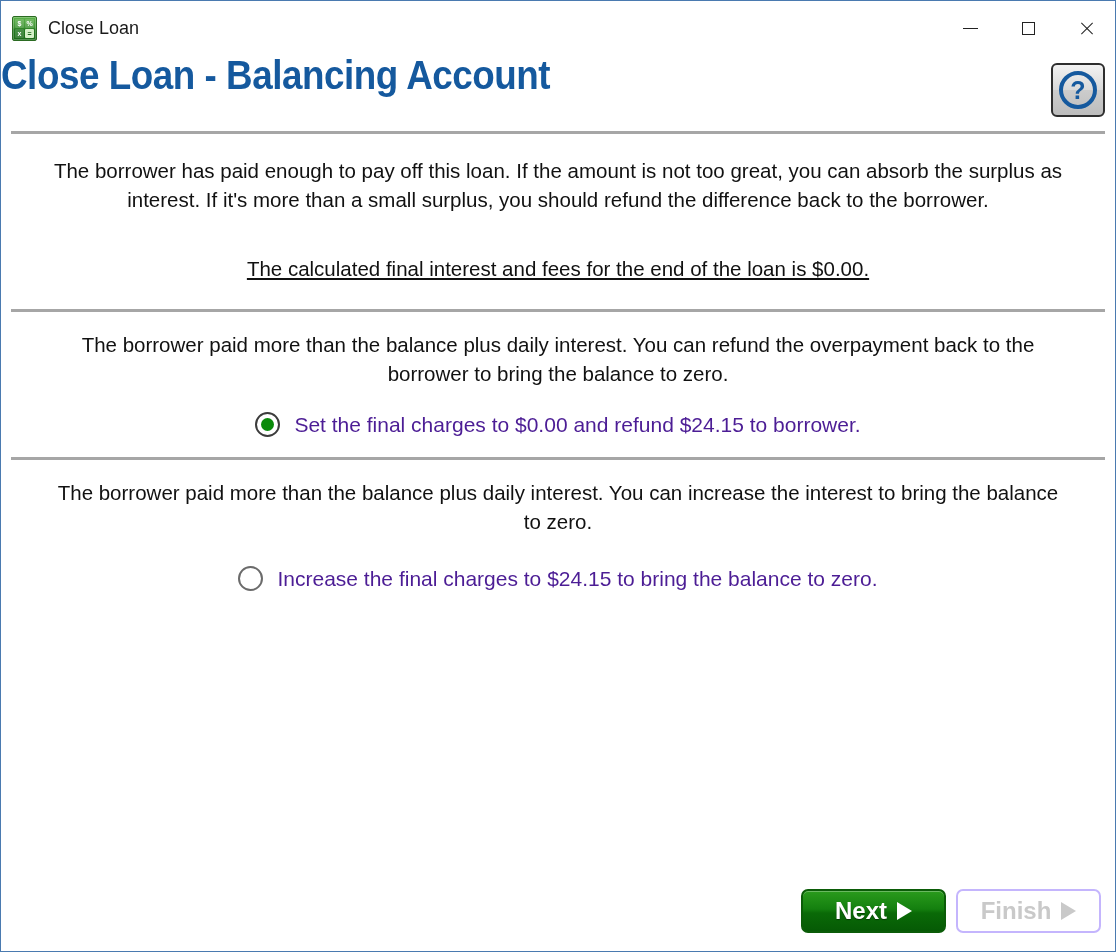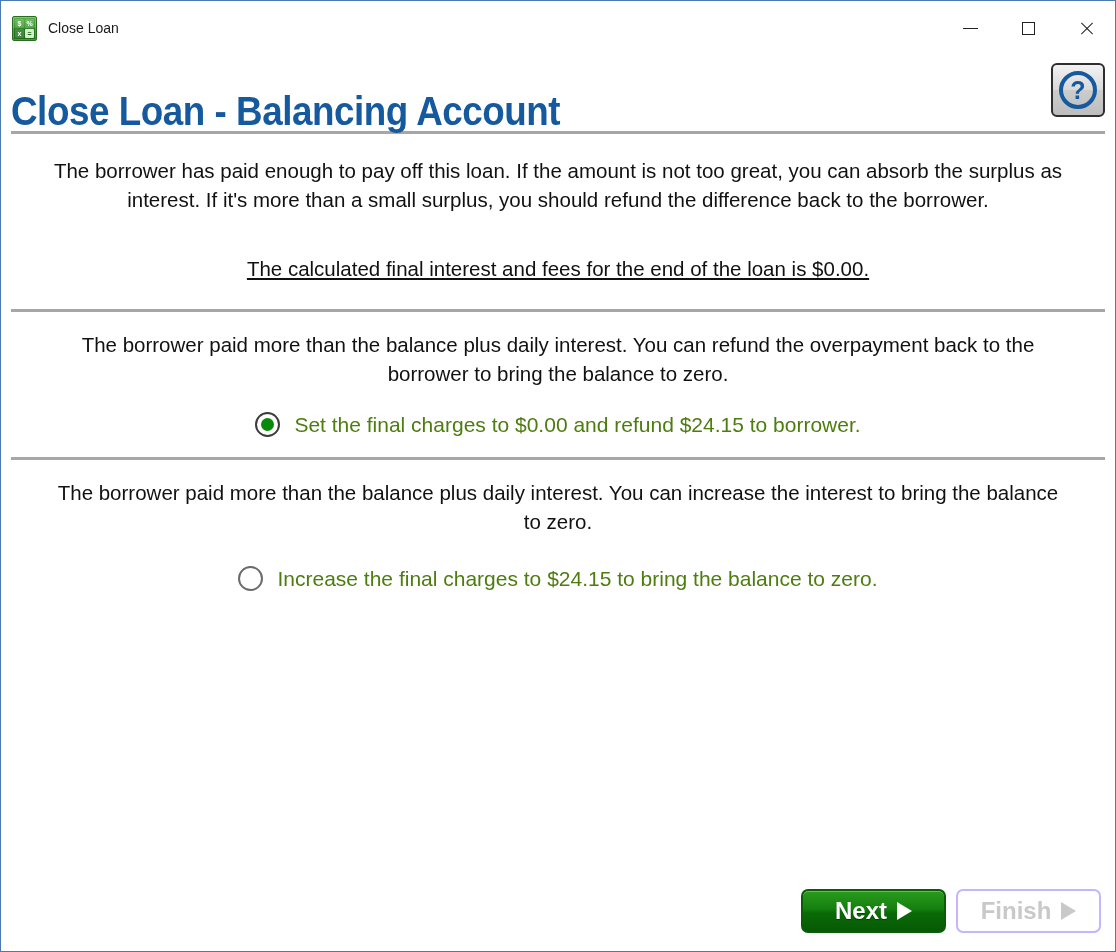--- a/index.html
+++ b/index.html
@@ -65,21 +65,21 @@
     border-radius: 1px;
     display: flex;
     align-items: center;
     justify-content: center;
   }
   .app-icon span.eq {
     background: #d5f0c8;
     color: #1d6b1a;
   }
   .title-text {
-    font-size: 14px;
+    font-size: 18px;
     color: #1a1a1a;
     font-family: "Liberation Sans", sans-serif;
     white-space: nowrap;
   }
   .win-controls {
     position: absolute;
     right: 0;
     top: 0;
     height: 54px;
     display: flex;
@@ -121,22 +121,22 @@
   }
   .glyph-close::before { transform: rotate(45deg); }
   .glyph-close::after  { transform: rotate(-45deg); }
 
   
   .header {
     position: relative;
     height: 76px;
     min-height: 76px;
     display: flex;
-    align-items: flex-end;
-    padding: 0 12px 0 10px;
+    align-items: flex-start;
+    padding: 0 12px 0 0;
   }
   .page-title {
     font-family: "Liberation Sans", sans-serif;
     font-size: 40px;
     font-weight: bold;
     color: #15599e;
     letter-spacing: -0.5px;
     transform: scaleX(0.92);
     transform-origin: left center;
     white-space: nowrap;
@@ -238,21 +238,21 @@
   .radio.checked::after {
     content: "";
     width: 13px;
     height: 13px;
     border-radius: 50%;
     background: #0a8a0a;
   }
   .option-label {
     font-family: "Liberation Sans", sans-serif;
     font-size: 21px;
-    color: #4d7c0f;
+    color: #4c1d95;
     line-height: 1.2;
     white-space: nowrap;
   }
 
   .spacer { flex: 1 1 auto; }
 
   
   .footer {
     display: flex;
     justify-content: flex-end;

